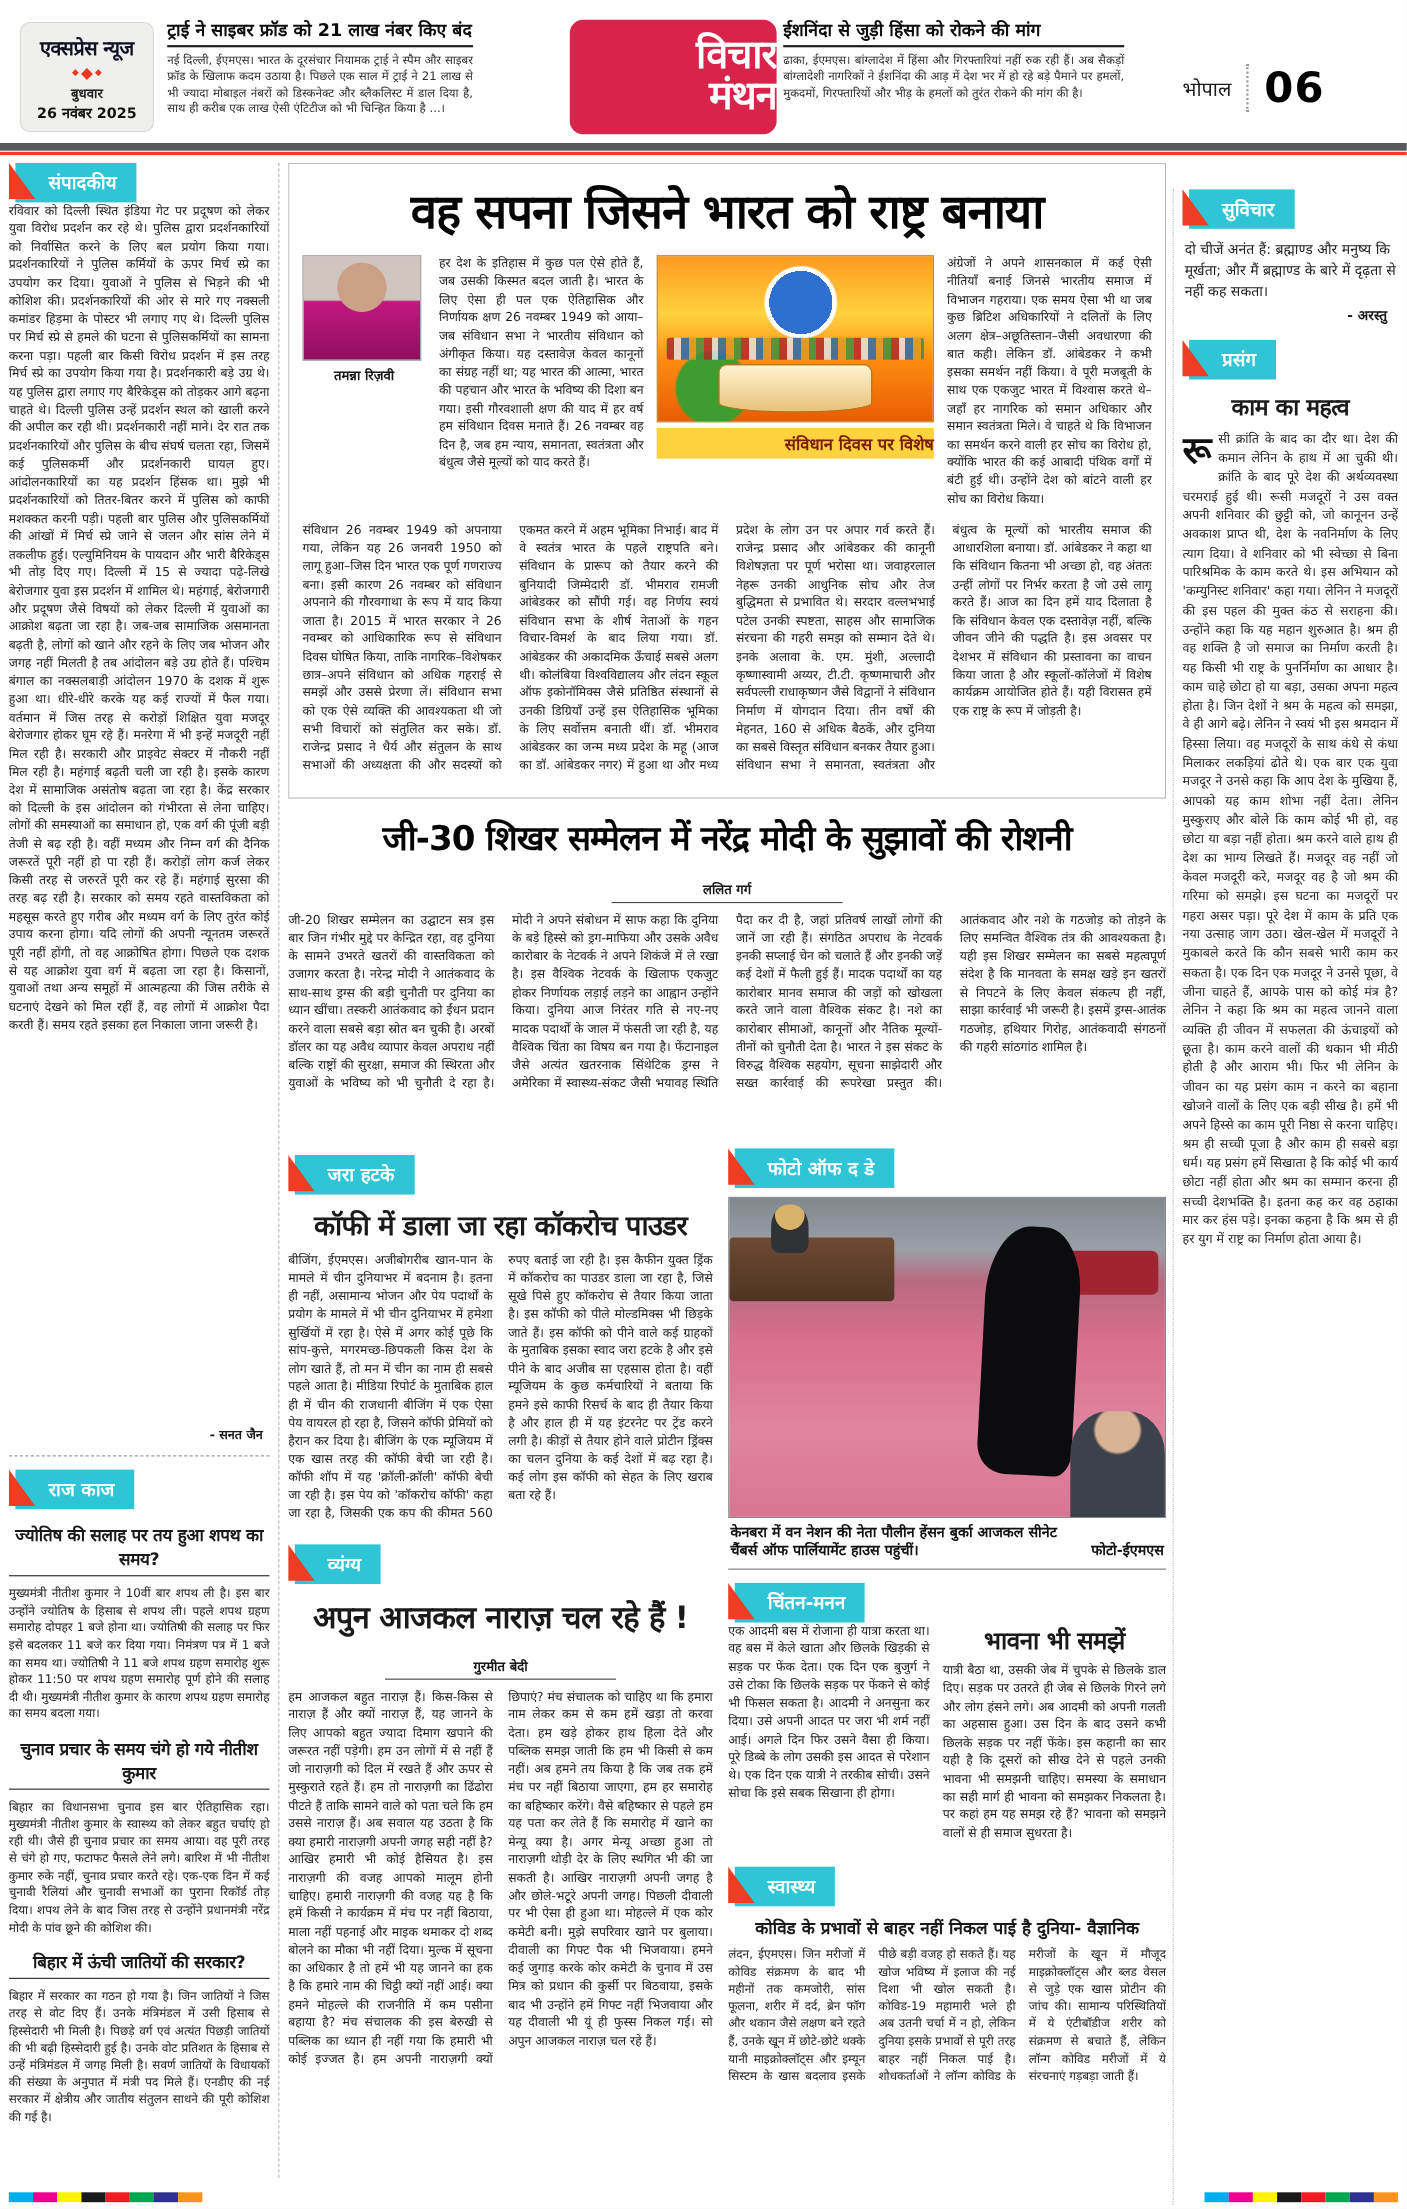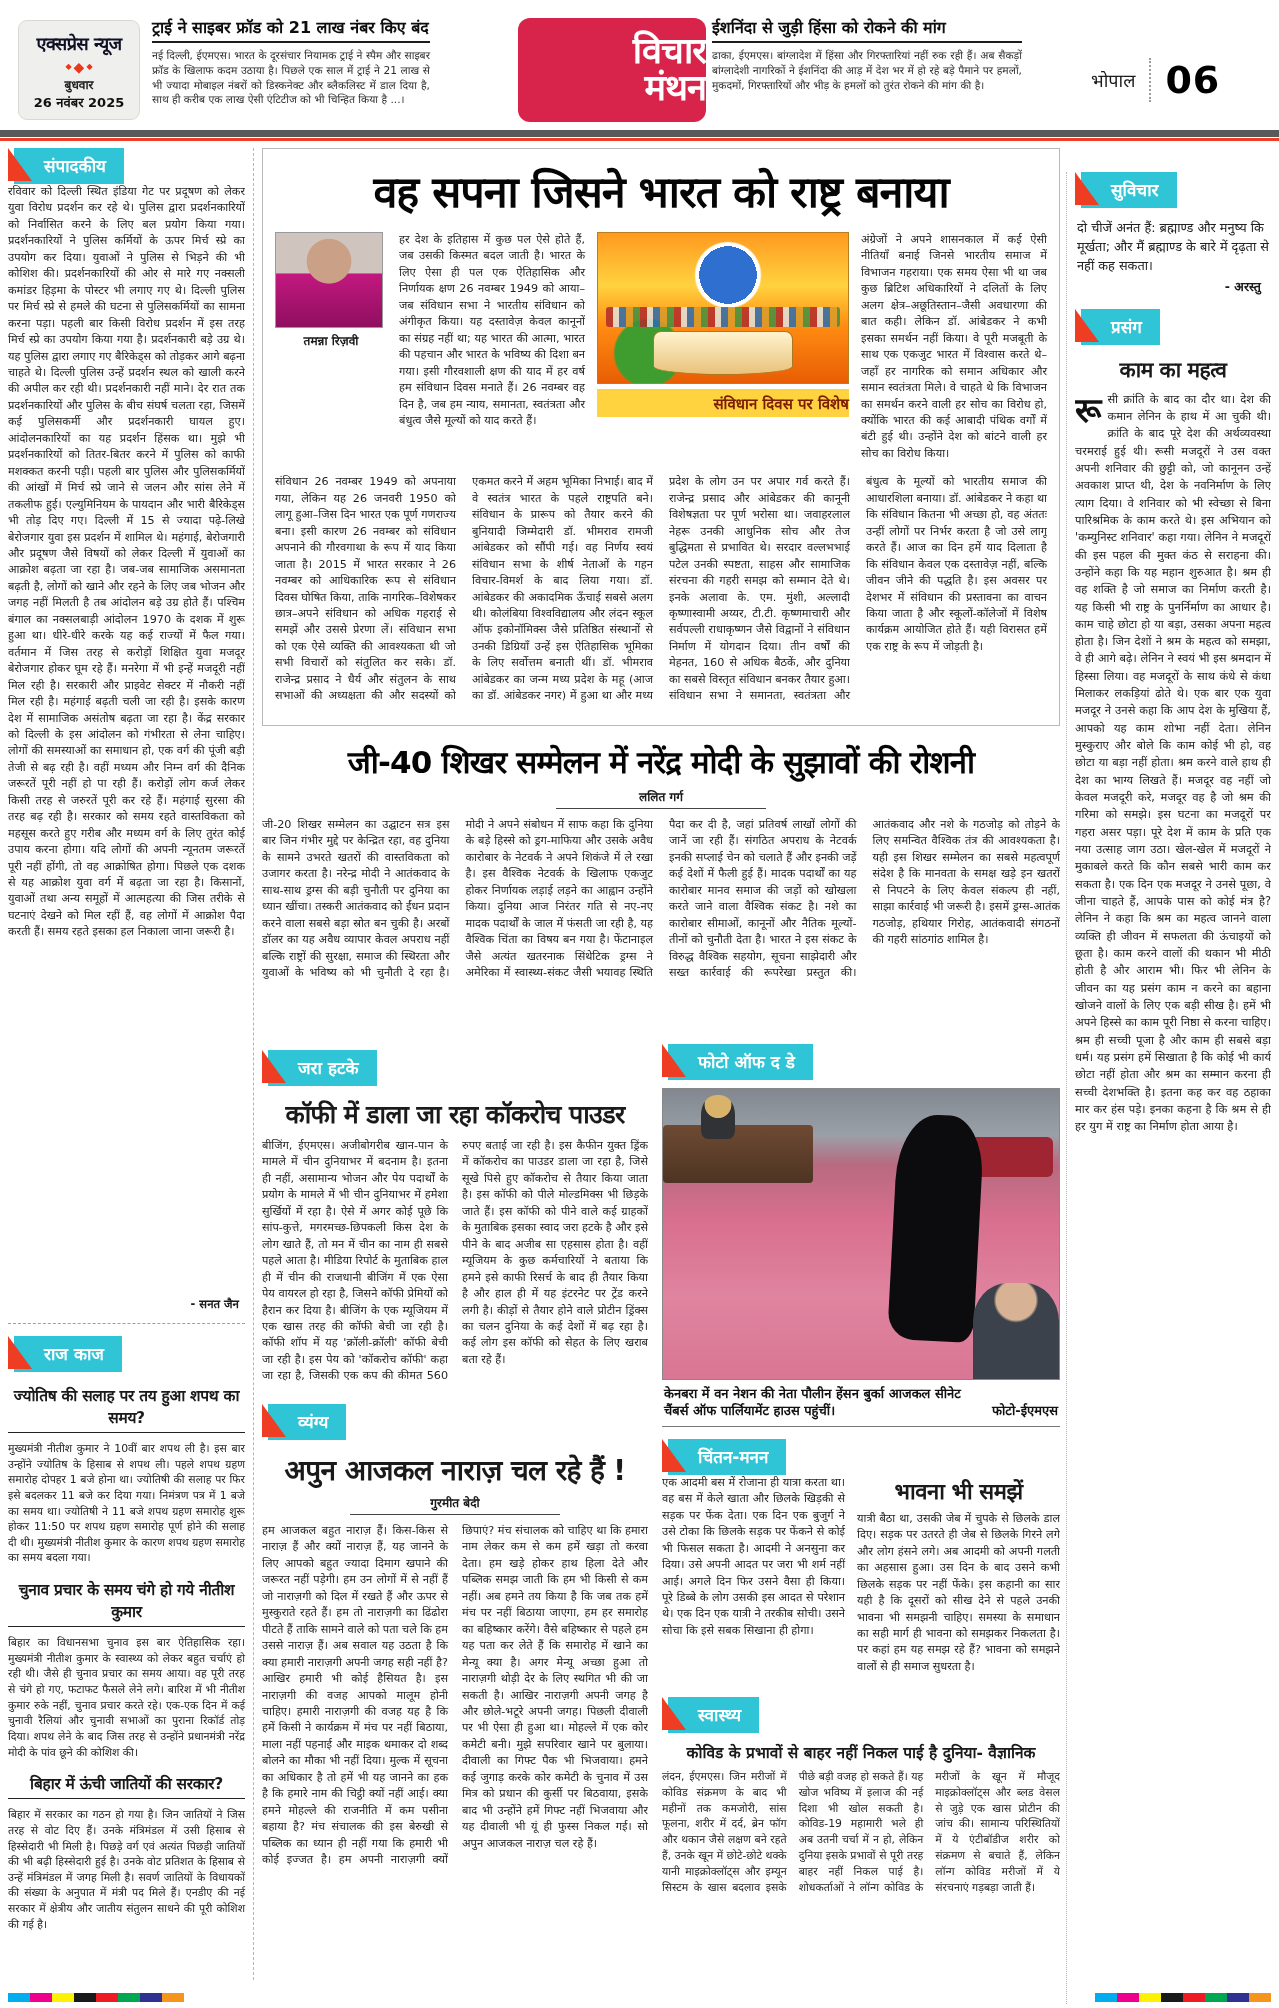--- a/index.html
+++ b/index.html
@@ -20,21 +20,21 @@
   .brief { position:absolute; top:16px; }
   .brief-left { left:152px; width:278px; }
   .brief-right { left:712px; width:310px; }
   .brief h3 { font-size:16px; font-weight:bold; color:#0d0d0d; border-bottom:2px solid #1c1c1c; padding-bottom:3px; margin-bottom:5px; }
   .brief p { font-size:10.6px; line-height:1.4; color:#2e2e2e; text-align:justify; }
 
   .masthead-box { position:absolute; left:518px; top:18px; width:188px; height:104px; background:#d8234a; border-radius:12px; color:#fff; text-align:right; display:flex; flex-direction:column; justify-content:center; line-height:1.02; }
   .masthead-box .mh { font-size:36px; font-weight:bold; letter-spacing:-1px; }
 
   .city-block { position:absolute; left:1075px; top:58px; display:flex; align-items:center; gap:14px; }
-  .city-name { font-size:18px; color:#1a1a1a;margin-left:16px; }
+  .city-name { font-size:18px; color:#1a1a1a; }
   .city-sep { width:0; height:44px; border-left:2px dotted #9a9a9a; }
   .page-no { font-size:38px; font-weight:bold; color:#000; letter-spacing:1px; }
 
   .top-rule { position:absolute; left:0; top:130px; width:1279px; height:12px; }
   .top-rule .grey { height:7px; background:#58595b; }
   .top-rule .red { height:3px; background:#ee3d23; margin-top:1px; }
 
   
   .sec-label { position:relative; display:inline-block; background:#2fc4d6; color:#fff; font-size:17px; font-weight:bold; padding:6px 18px 7px 30px; margin-left:6px; }
   .sec-label::before { content:""; position:absolute; left:-6px; top:0; width:0; height:0; border-bottom:33px solid #ee3d23; border-right:24px solid transparent; }
@@ -71,21 +71,21 @@
       linear-gradient(180deg,#ff9a1f 0%,#ffd23f 35%,#ff8c12 62%,#e85d04 100%); position:relative; }
   .main-img .book { position:absolute; left:50%; bottom:8px; transform:translateX(-50%); width:140px; height:44px; background:linear-gradient(180deg,#fff3cf,#e8c27a); border-radius:8px 8px 50% 50% / 8px 8px 20% 20%; border:1px solid #a87920; }
   .main-img .people { position:absolute; left:8px; right:8px; top:74px; height:20px; background:repeating-linear-gradient(90deg,#b02a2a 0 7px,#e0e0e0 7px 13px,#2a6cb0 13px 20px,#d79a2a 20px 27px,#3f8f3f 27px 34px); opacity:.85; border-radius:3px; }
   .fig-banner { margin-top:5px; background:#ffd23f; color:#7a1d00; font-weight:bold; font-size:15px; text-align:right; padding:4px 0; }
   .main-txt-b { flex:1; }
   .main-body { margin-top:12px; column-count:4; column-gap:16px; height:312px; overflow:hidden; }
 
   
   .g20 { margin-top:14px; height:298px; overflow:hidden; }
   .g20-headline { font-size:31px; font-weight:bold; text-align:center; letter-spacing:-0.8px; color:#050505; }
-  .byline { text-align:center; font-size:12px; font-weight:bold; margin:6px auto 8px; width:210px; border-bottom:1px solid #444; padding-bottom:3px; }
+  .byline { text-align:center; font-size:12px; font-weight:bold; margin:18px auto 8px; width:210px; border-bottom:1px solid #444; padding-bottom:3px; }
   .g20-body { column-count:4; column-gap:16px; height:214px; overflow:hidden; }
 
   
   .bottom-row { display:flex; gap:14px; margin-top:6px; }
   .bot-left { width:386px; flex:none; }
   .bot-right { flex:1; }
 
   .coffee { margin-top:6px; }
   .coffee-headline { font-size:25px; font-weight:bold; text-align:center; letter-spacing:-0.6px; margin:10px 0 8px; }
   .coffee-body { column-count:2; column-gap:14px; height:252px; overflow:hidden; }
@@ -205,21 +205,21 @@
             <div class="book"></div>
           </div>
           <div class="fig-banner">संविधान दिवस पर विशेष</div>
         </div>
         <div class="main-txt-b body-txt">अंग्रेजों ने अपने शासनकाल में कई ऐसी नीतियाँ बनाई जिनसे भारतीय समाज में विभाजन गहराया। एक समय ऐसा भी था जब कुछ ब्रिटिश अधिकारियों ने दलितों के लिए अलग क्षेत्र–अछूतिस्तान–जैसी अवधारणा की बात कही। लेकिन डॉ. आंबेडकर ने कभी इसका समर्थन नहीं किया। वे पूरी मजबूती के साथ एक एकजुट भारत में विश्वास करते थे–जहाँ हर नागरिक को समान अधिकार और समान स्वतंत्रता मिले। वे चाहते थे कि विभाजन का समर्थन करने वाली हर सोच का विरोध हो, क्योंकि भारत की कई आबादी पंथिक वर्गों में बंटी हुई थी। उन्होंने देश को बांटने वाली हर सोच का विरोध किया।</div>
       </div>
       <div class="main-body body-txt">संविधान 26 नवम्बर 1949 को अपनाया गया, लेकिन यह 26 जनवरी 1950 को लागू हुआ–जिस दिन भारत एक पूर्ण गणराज्य बना। इसी कारण 26 नवम्बर को संविधान अपनाने की गौरवगाथा के रूप में याद किया जाता है। 2015 में भारत सरकार ने 26 नवम्बर को आधिकारिक रूप से संविधान दिवस घोषित किया, ताकि नागरिक–विशेषकर छात्र–अपने संविधान को अधिक गहराई से समझें और उससे प्रेरणा लें। संविधान सभा को एक ऐसे व्यक्ति की आवश्यकता थी जो सभी विचारों को संतुलित कर सके। डॉ. राजेन्द्र प्रसाद ने धैर्य और संतुलन के साथ सभाओं की अध्यक्षता की और सदस्यों को एकमत करने में अहम भूमिका निभाई। बाद में वे स्वतंत्र भारत के पहले राष्ट्रपति बने। संविधान के प्रारूप को तैयार करने की बुनियादी जिम्मेदारी डॉ. भीमराव रामजी आंबेडकर को सौंपी गई। वह निर्णय स्वयं संविधान सभा के शीर्ष नेताओं के गहन विचार-विमर्श के बाद लिया गया। डॉ. आंबेडकर की अकादमिक ऊँचाई सबसे अलग थी। कोलंबिया विश्वविद्यालय और लंदन स्कूल ऑफ इकोनॉमिक्स जैसे प्रतिष्ठित संस्थानों से उनकी डिग्रियाँ उन्हें इस ऐतिहासिक भूमिका के लिए सर्वोत्तम बनाती थीं। डॉ. भीमराव आंबेडकर का जन्म मध्य प्रदेश के महू (आज का डॉ. आंबेडकर नगर) में हुआ था और मध्य प्रदेश के लोग उन पर अपार गर्व करते हैं। राजेन्द्र प्रसाद और आंबेडकर की कानूनी विशेषज्ञता पर पूर्ण भरोसा था। जवाहरलाल नेहरू उनकी आधुनिक सोच और तेज बुद्धिमता से प्रभावित थे। सरदार वल्लभभाई पटेल उनकी स्पष्टता, साहस और सामाजिक संरचना की गहरी समझ को सम्मान देते थे। इनके अलावा के. एम. मुंशी, अल्लादी कृष्णास्वामी अय्यर, टी.टी. कृष्णमाचारी और सर्वपल्ली राधाकृष्णन जैसे विद्वानों ने संविधान निर्माण में योगदान दिया। तीन वर्षों की मेहनत, 160 से अधिक बैठकें, और दुनिया का सबसे विस्तृत संविधान बनकर तैयार हुआ। संविधान सभा ने समानता, स्वतंत्रता और बंधुत्व के मूल्यों को भारतीय समाज की आधारशिला बनाया। डॉ. आंबेडकर ने कहा था कि संविधान कितना भी अच्छा हो, वह अंततः उन्हीं लोगों पर निर्भर करता है जो उसे लागू करते हैं। आज का दिन हमें याद दिलाता है कि संविधान केवल एक दस्तावेज़ नहीं, बल्कि जीवन जीने की पद्धति है। इस अवसर पर देशभर में संविधान की प्रस्तावना का वाचन किया जाता है और स्कूलों-कॉलेजों में विशेष कार्यक्रम आयोजित होते हैं। यही विरासत हमें एक राष्ट्र के रूप में जोड़ती है।</div>
     </div>
 
     <div class="g20">
-      <div class="g20-headline">जी-40 शिखर सम्मेलन में नरेंद्र मोदी के सुझावों की रोशनी</div>
+      <div class="g20-headline">जी-30 शिखर सम्मेलन में नरेंद्र मोदी के सुझावों की रोशनी</div>
       <div class="byline">ललित गर्ग</div>
       <div class="g20-body body-txt">जी-20 शिखर सम्मेलन का उद्घाटन सत्र इस बार जिन गंभीर मुद्दे पर केन्द्रित रहा, वह दुनिया के सामने उभरते खतरों की वास्तविकता को उजागर करता है। नरेन्द्र मोदी ने आतंकवाद के साथ-साथ ड्रग्स की बड़ी चुनौती पर दुनिया का ध्यान खींचा। तस्करी आतंकवाद को ईंधन प्रदान करने वाला सबसे बड़ा स्रोत बन चुकी है। अरबों डॉलर का यह अवैध व्यापार केवल अपराध नहीं बल्कि राष्ट्रों की सुरक्षा, समाज की स्थिरता और युवाओं के भविष्य को भी चुनौती दे रहा है। मोदी ने अपने संबोधन में साफ कहा कि दुनिया के बड़े हिस्से को ड्रग-माफिया और उसके अवैध कारोबार के नेटवर्क ने अपने शिकंजे में ले रखा है। इस वैश्विक नेटवर्क के खिलाफ एकजुट होकर निर्णायक लड़ाई लड़ने का आह्वान उन्होंने किया। दुनिया आज निरंतर गति से नए-नए मादक पदार्थों के जाल में फंसती जा रही है, यह वैश्विक चिंता का विषय बन गया है। फेंटानाइल जैसे अत्यंत खतरनाक सिंथेटिक ड्रग्स ने अमेरिका में स्वास्थ्य-संकट जैसी भयावह स्थिति पैदा कर दी है, जहां प्रतिवर्ष लाखों लोगों की जानें जा रही हैं। संगठित अपराध के नेटवर्क इनकी सप्लाई चेन को चलाते हैं और इनकी जड़ें कई देशों में फैली हुई हैं। मादक पदार्थों का यह कारोबार मानव समाज की जड़ों को खोखला करते जाने वाला वैश्विक संकट है। नशे का कारोबार सीमाओं, कानूनों और नैतिक मूल्यों-तीनों को चुनौती देता है। भारत ने इस संकट के विरुद्ध वैश्विक सहयोग, सूचना साझेदारी और सख्त कार्रवाई की रूपरेखा प्रस्तुत की। आतंकवाद और नशे के गठजोड़ को तोड़ने के लिए समन्वित वैश्विक तंत्र की आवश्यकता है। यही इस शिखर सम्मेलन का सबसे महत्वपूर्ण संदेश है कि मानवता के समक्ष खड़े इन खतरों से निपटने के लिए केवल संकल्प ही नहीं, साझा कार्रवाई भी जरूरी है। इसमें ड्रग्स-आतंक गठजोड़, हथियार गिरोह, आतंकवादी संगठनों की गहरी सांठगांठ शामिल है।</div>
     </div>
 
     <div class="bottom-row">
       <div class="bot-left">
 
         <div class="coffee">
           <div class="sec-label"><span class="lbl">जरा हटके</span></div>
           <div class="coffee-headline">कॉफी में डाला जा रहा कॉकरोच पाउडर</div>

